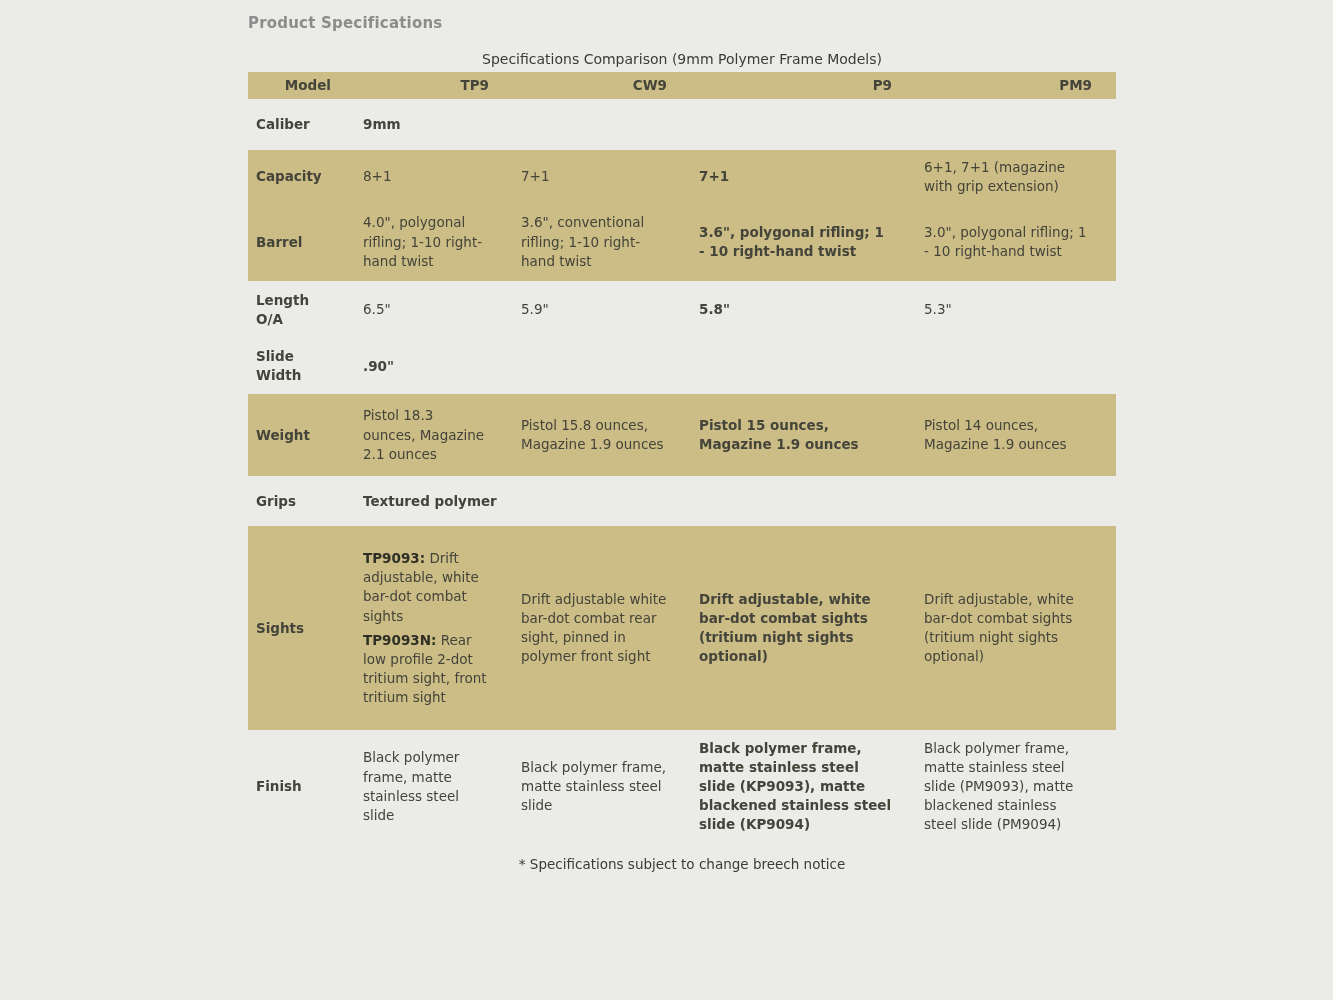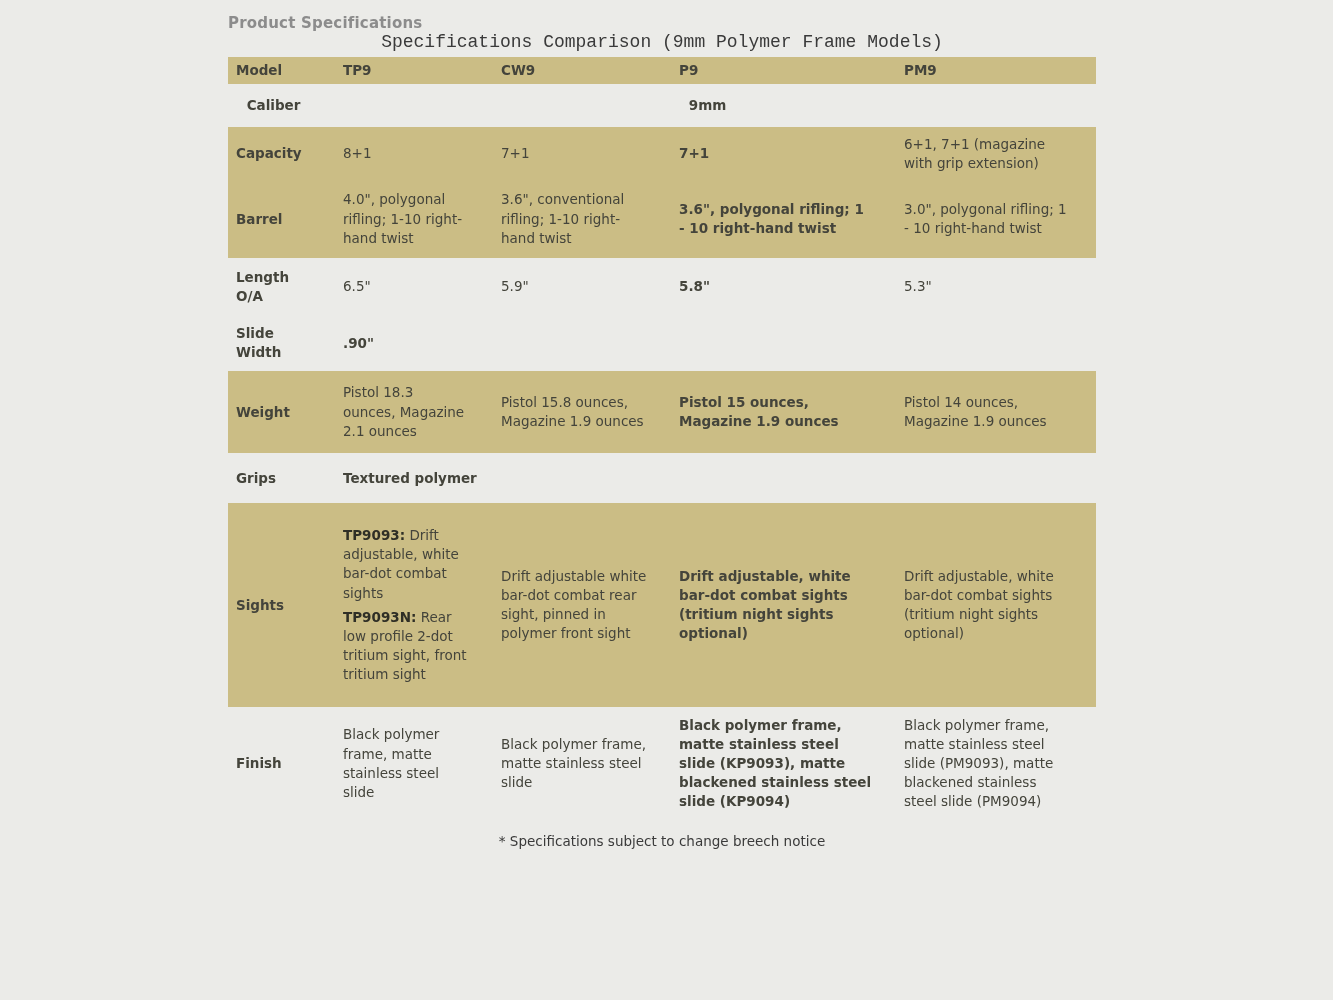--- a/index.html
+++ b/index.html
@@ -6,37 +6,37 @@
     margin: 0;
     padding: 0;
     background: #ebebe8;
     width: 1333px;
     height: 1000px;
     overflow: hidden;
     font-family: "DejaVu Sans", "Liberation Sans", sans-serif;
   }
   .content {
     position: absolute;
-    left: 228px;
+    left: 248px;
     top: 0;
     width: 868px;
   }
   .section-heading {
     margin-top: 14px;
     font-size: 15px;
     font-weight: bold;
     color: #8c8c8c;
     letter-spacing: 0.2px;
   }
   .table-title {
+    margin-top: 19px;
     margin-bottom: 5px;
     text-align: center;
-    font-size: 18px;
+    font-size: 14px;
     color: #3a3a3a;
-    font-family: Liberation Mono, monospace;
   }
   table.spec-table {
     border-collapse: collapse;
     table-layout: fixed;
     width: 868px;
   }
   table.spec-table td {
     box-sizing: border-box;
     vertical-align: middle;
     font-size: 13.5px;
@@ -51,22 +51,22 @@
     font-weight: bold;
     color: #2f2f26;
     padding-left: 10px;
     padding-right: 6px;
     white-space: pre-line;
   }
   td.col-head { font-weight: bold; color: #2f2f26; }
   .red, td.red { color: #8f1b14; font-weight: bold; }
   td .b-dark { font-weight: bold; color: #2f2f26; }
   
-  tr.r-header  td { height: 25px; }
-  tr.r-caliber td { height: 43px; text-align: center; }
+  tr.r-header  td { height: 25px; text-align: right; }
+  tr.r-caliber td { height: 51px; }
   tr.r-capacity td { height: 53px; }
   tr.r-operation td { height: 59px; }
   tr.r-barrel  td { height: 78px; }
   tr.r-length  td { height: 57px; }
   tr.r-height  td { height: 37px; }
   tr.r-slide   td { height: 56px; }
   tr.r-weight  td { height: 82px; }
   tr.r-grips   td { height: 50px; }
   tr.r-sights  td { height: 204px; }
   tr.r-finish  td { height: 113px; }

